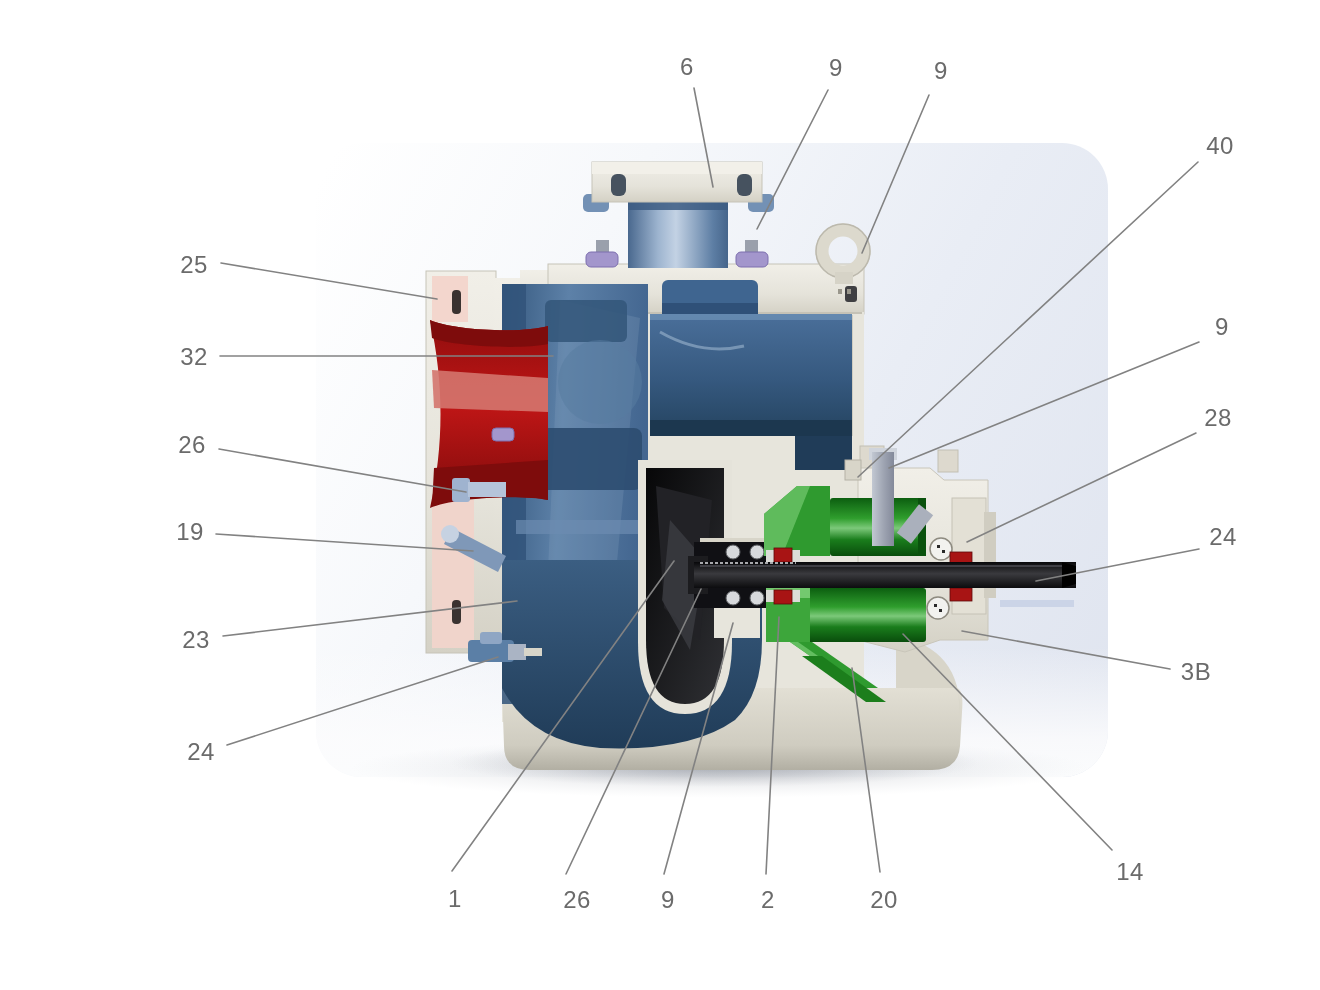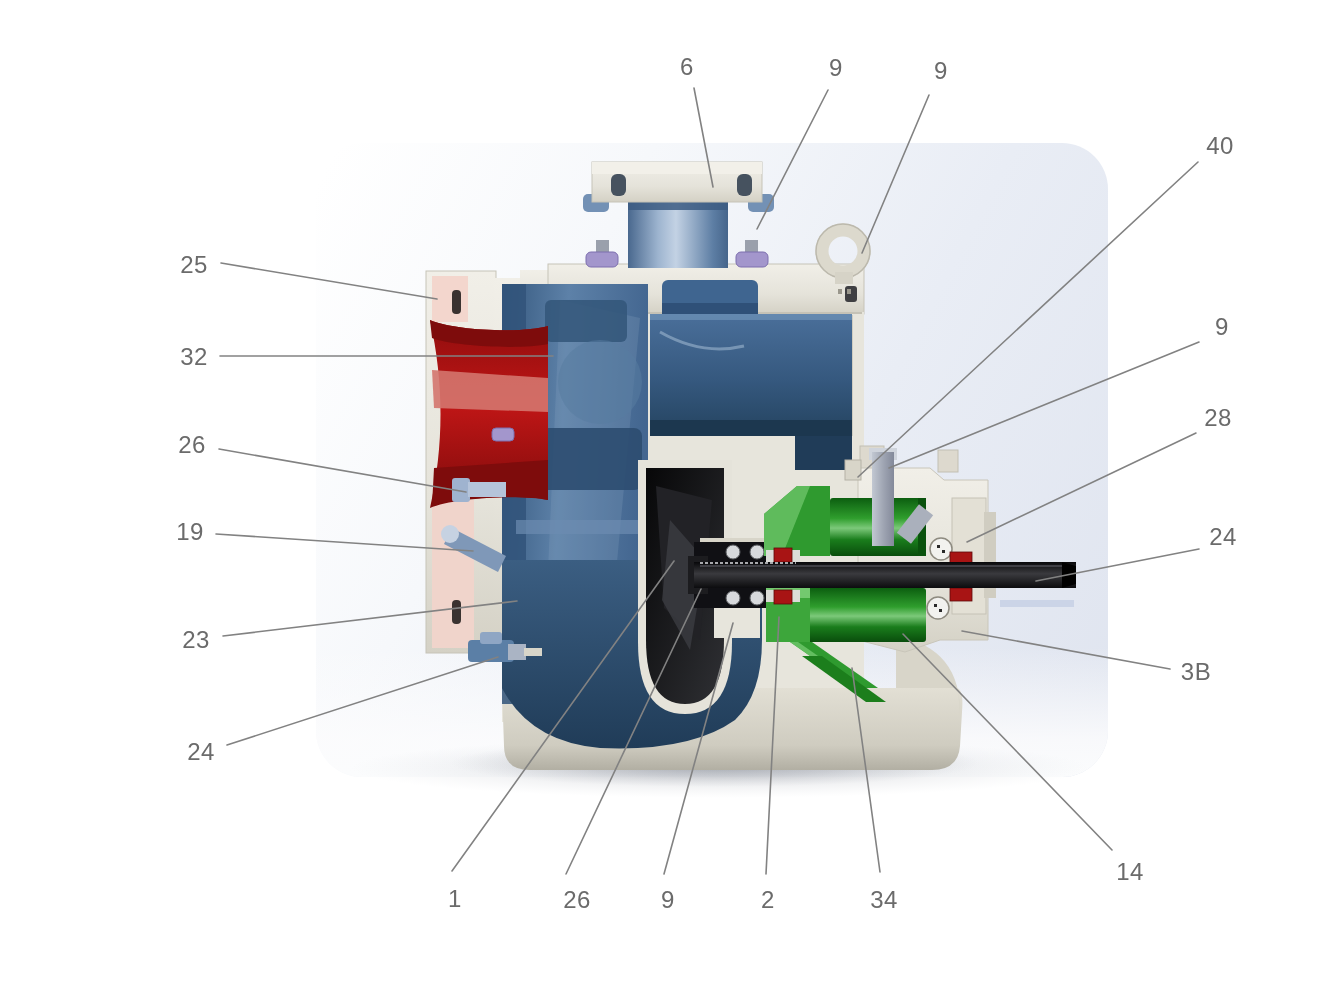--- a/index.html
+++ b/index.html
@@ -300,15 +300,15 @@
   <div class="lbl" style="left:194px;top:265px">25</div>
   <div class="lbl" style="left:194px;top:357px">32</div>
   <div class="lbl" style="left:192px;top:445px">26</div>
   <div class="lbl" style="left:190px;top:532px">19</div>
   <div class="lbl" style="left:196px;top:640px">23</div>
   <div class="lbl" style="left:201px;top:752px">24</div>
   <div class="lbl" style="left:455px;top:899px">1</div>
   <div class="lbl" style="left:577px;top:900px">26</div>
   <div class="lbl" style="left:668px;top:900px">9</div>
   <div class="lbl" style="left:768px;top:900px">2</div>
-  <div class="lbl" style="left:884px;top:900px">34</div>
+  <div class="lbl" style="left:884px;top:900px">20</div>
 
 </div>
 
 </body></html>

